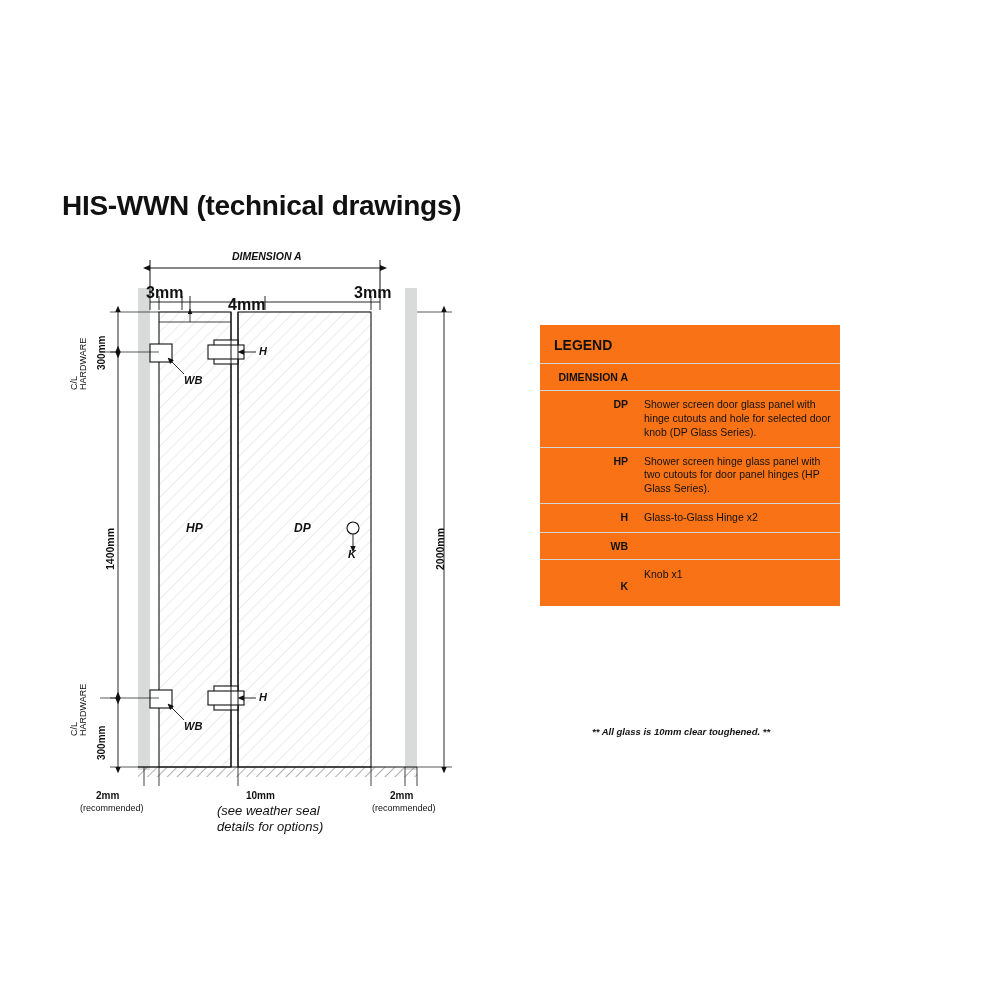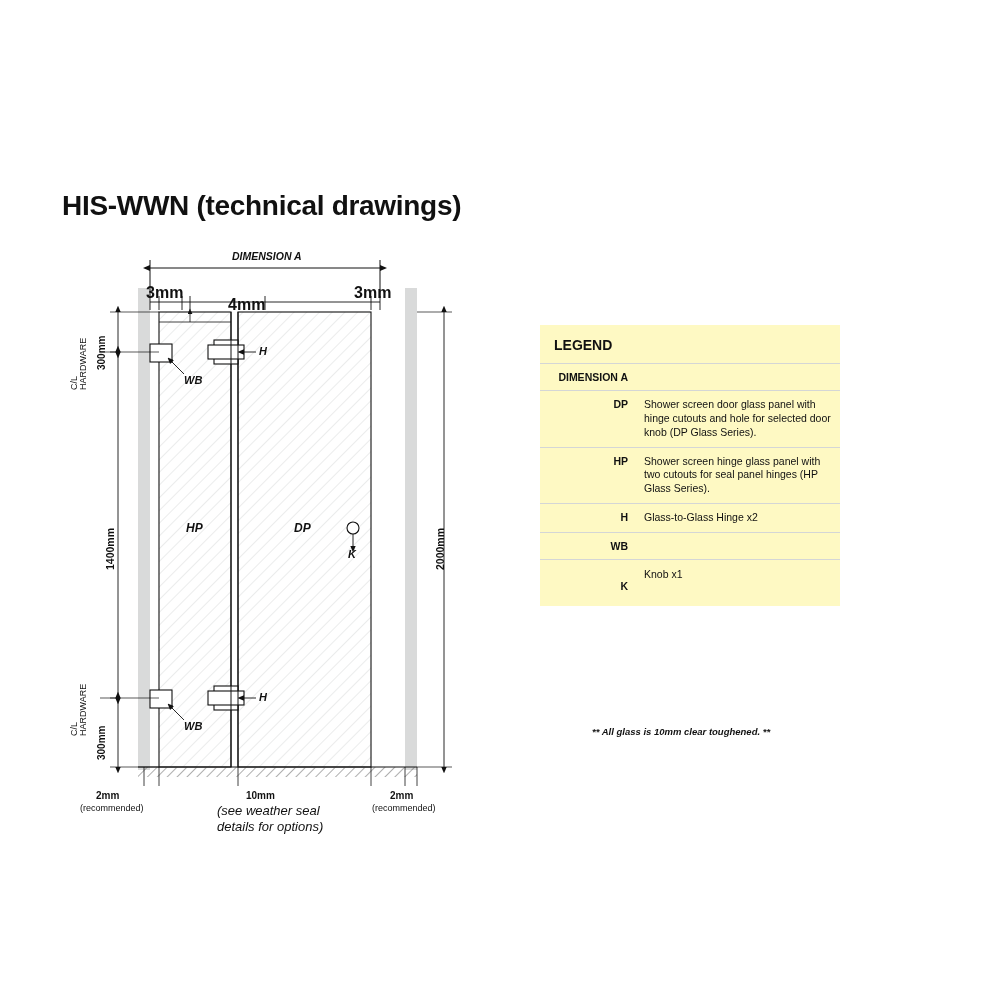--- a/index.html
+++ b/index.html
@@ -43,21 +43,21 @@
   .vert {
     transform-origin: left top;
     transform: rotate(-90deg);
   }
   
   #legend {
     position: absolute;
     left: 540px;
     top: 325px;
     width: 300px;
-    background: #fef9c3;
+    background: #f97316;
     border: 0;
   }
   #legend .legend-title {
     font-size: 14px;
     font-weight: bold;
     padding: 12px 14px 10px 14px;
     border-bottom: 1px solid #d4d6d6;
   }
   .legend-row {
     display: flex;
@@ -228,21 +228,21 @@
 
   <div class="legend-row">
     <div class="legend-key">DIMENSION A</div>
   </div>
   <div class="legend-row">
     <div class="legend-key">DP</div>
     <div class="legend-val">Shower screen door glass panel with hinge cutouts and hole for selected door knob (DP Glass Series).</div>
   </div>
   <div class="legend-row">
     <div class="legend-key">HP</div>
-    <div class="legend-val">Shower screen hinge glass panel with two cutouts for seal panel hinges (HP Glass Series).</div>
+    <div class="legend-val">Shower screen hinge glass panel with two cutouts for door panel hinges (HP Glass Series).</div>
   </div>
   <div class="legend-row">
     <div class="legend-key">H</div>
     <div class="legend-val">Glass-to-Glass Hinge x2</div>
   </div>
   <div class="legend-row wide">
     <div class="legend-key">WB</div>
   </div>
   <div class="legend-row" style="min-height:46px;">
     <div class="legend-key" style="padding-top:20px;">K</div>

